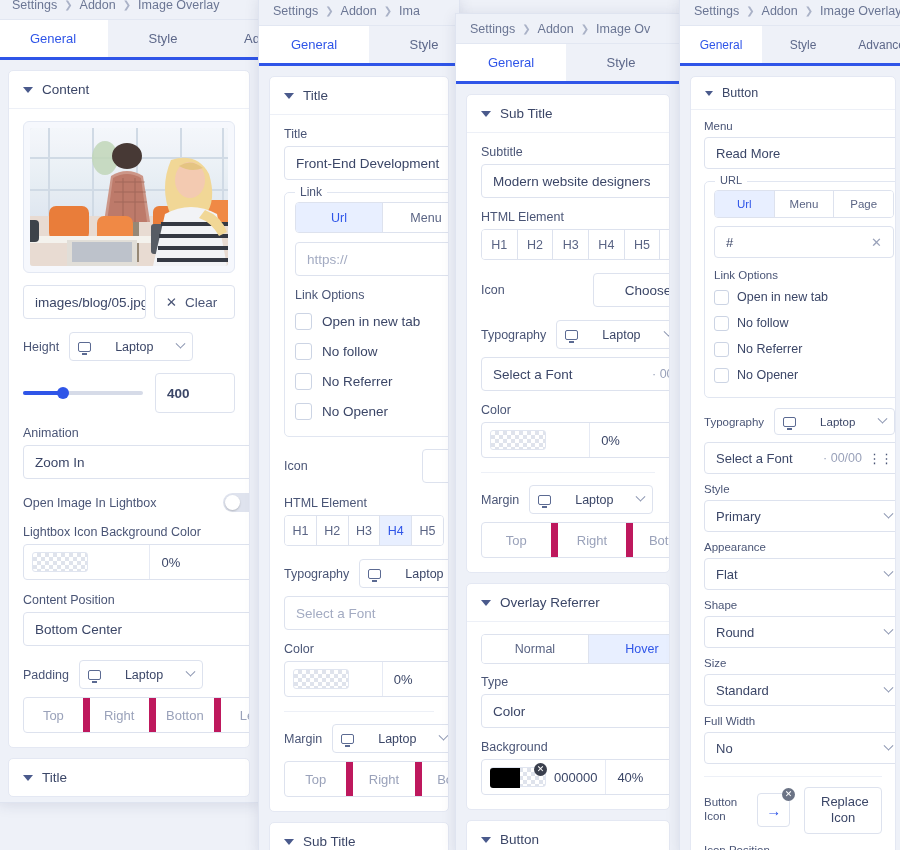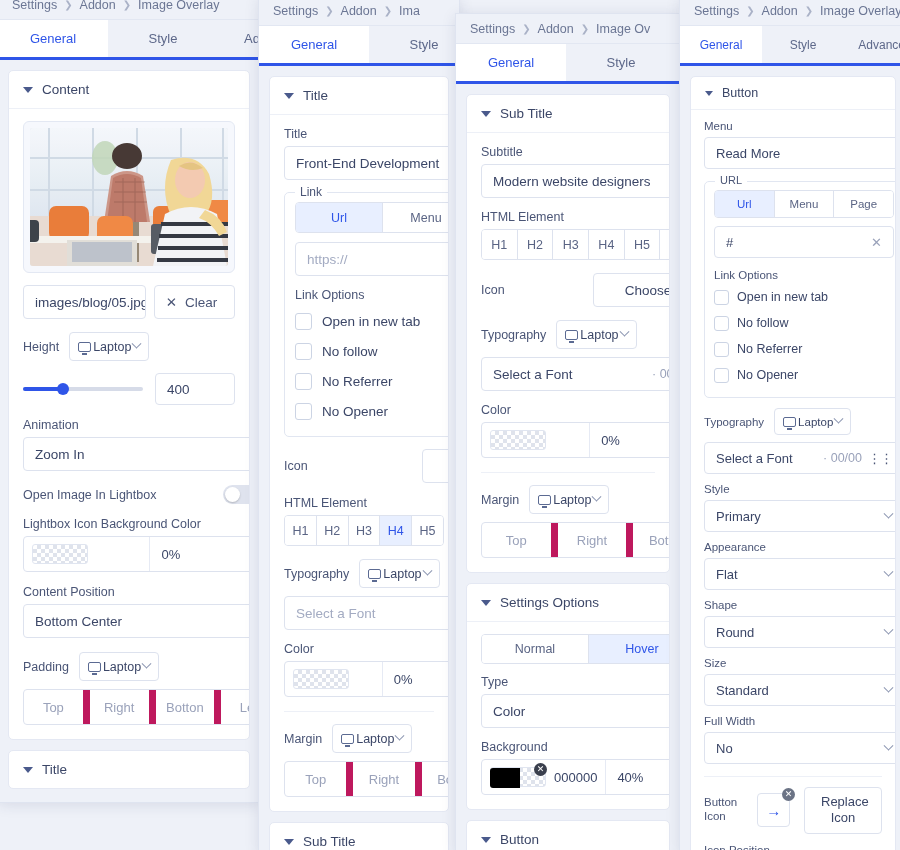--- a/index.html
+++ b/index.html
@@ -137,21 +137,21 @@
   .box {
     width: 17px; height: 17px;
     border: 1px solid #ccd4e4;
     border-radius: 3px;
     background: #fff;
     flex: none;
   }
 
   .hrow { display: flex; align-items: center; gap: 10px; }
   .devsel {
-    display: inline-flex; align-items: center; gap: 2px;
+    display: inline-flex; align-items: center; gap: 24px;
     border: 1px solid #dde2ee;
     border-radius: 4px;
     height: 29px;
     padding: 0 8px;
     font-size: 12.5px;
     color: #3b4667;
     background: #fff;
   }
   .mon {
     width: 13px; height: 10px;
@@ -395,21 +395,21 @@
               <span>Laptop</span>
               <span class="chev"></span>
             </div>
           </div>
 
           <div class="slider-wrap">
             <div class="track">
               <div class="fill"></div>
               <div class="knob"></div>
             </div>
-            <div class="input" style="width:80px; height:32px;">400</div>
+            <div class="input" style="width:80px; height:40px;font-weight:bold;">400</div>
           </div>
 
           <div style="margin-top:13px;">
             <span class="lbl">Animation</span>
             <div class="input" style="width:240px;">Zoom In</div>
           </div>
 
           <div class="hrow" style="margin-top:14px; justify-content:space-between;">
             <span class="lbl" style="margin:0;">Open Image In Lightbox</span>
             <div class="togglepill" style="margin-right:-22px;"></div>
@@ -644,21 +644,21 @@
             <div>Top</div>
             <div>Right</div>
             <div>Botton</div>
           </div>
         </div>
       </div>
 
       <div class="card">
         <div class="card-head">
           <span class="caret"></span>
-          <span>Settings Options</span>
+          <span>Overlay Referrer</span>
         </div>
         <div class="card-body">
           <div class="segmented" style="width:215px; height:30px;">
             <div>Normal</div>
             <div class="on">Hover</div>
           </div>
           <div style="margin-top:11px;">
             <span class="lbl">Type</span>
             <div class="input" style="width:215px;">Color</div>
           </div>

